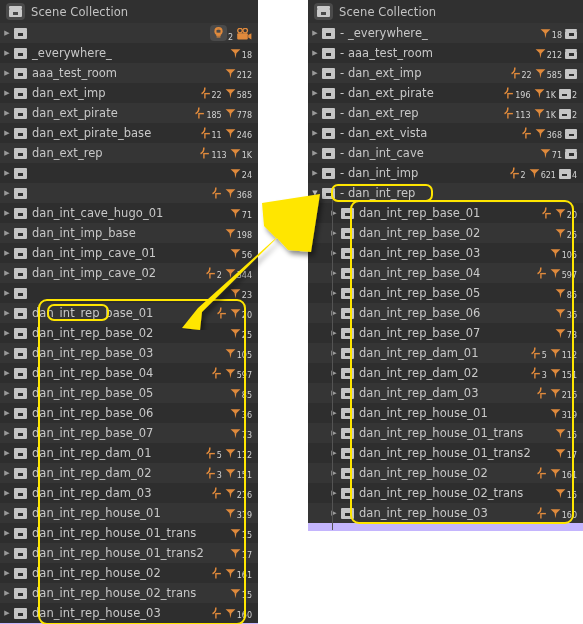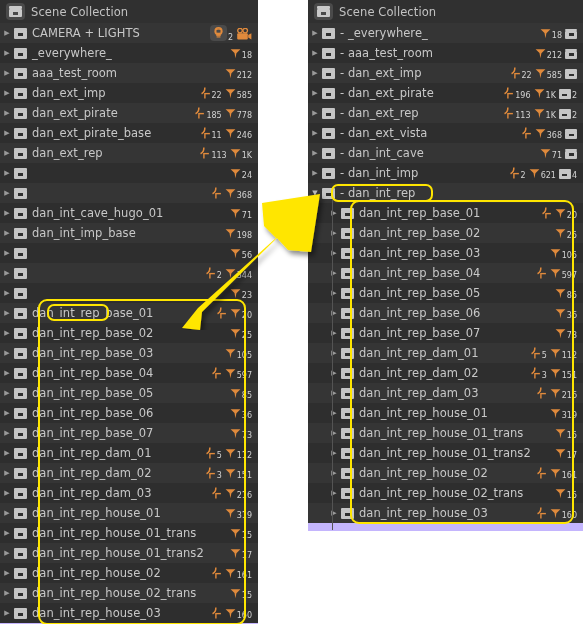--- a/index.html
+++ b/index.html
@@ -165,21 +165,20 @@
     <span class="hdr-title">Scene Collection</span>
   </div>
   <div id="left-rows">
       <div class="row odd">
         <span class="tri">▶</span>
         <span class="ico ico-coll">
           <span class="lid"></span>
           <span class="bx"></span>
           <span class="slot"></span>
         </span>
-        <span class="lbl">CAMERA + LIGHTS</span>
         <span class="spacer"></span>
         <span class="badges">
           <span class="badge">
             <span class="ico ico-light">
               <svg width="13" height="13" viewBox="0 0 13 13">
                 <circle cx="6.5" cy="5.2" r="4.1" fill="#e08a3c"></circle>
                 <rect x="4.2" y="8.6" width="4.6" height="1.3" fill="#e08a3c"></rect>
                 <rect x="4.6" y="10.3" width="3.8" height="1.2" fill="#e08a3c"></rect>
                 <path d="M4.5 4.0 h4 v2.6 h-4 z" fill="#4a4a4a"></path>
                 <path d="M5.4 2.6 h2.2 v4.2 h-2.2 z" fill="#4a4a4a" opacity="0.35"></path>
@@ -456,40 +455,42 @@
           </span>
         </span>
       </div>
       <div class="row even">
         <span class="tri">▶</span>
         <span class="ico ico-coll">
           <span class="lid"></span>
           <span class="bx"></span>
           <span class="slot"></span>
         </span>
+        <span class="lbl">dan_int_imp_cave_01</span>
         <span class="spacer"></span>
         <span class="badges">
           <span class="badge">
             <span class="ico ico-mesh">
               <svg width="11" height="11" viewBox="0 0 11 11">
                 <path d="M0.6 1.2 L10.4 1.2 L6.4 5.2 L5.4 10.2 L4.5 5.0 Z" fill="#e08a3c"></path>
                 <path d="M0.6 1.2 L10.4 1.2 L10.4 2.6 L0.6 2.6 Z" fill="#2e2e2e" opacity="0.0"></path>
               </svg>
             </span>
             <span class="cnt">56</span>
           </span>
         </span>
       </div>
       <div class="row odd">
         <span class="tri">▶</span>
         <span class="ico ico-coll">
           <span class="lid"></span>
           <span class="bx"></span>
           <span class="slot"></span>
         </span>
+        <span class="lbl">dan_int_imp_cave_02</span>
         <span class="spacer"></span>
         <span class="badges">
           <span class="badge">
             <span class="ico ico-axes">
               <svg width="12" height="12" viewBox="0 0 12 12">
                 <path d="M5.1 0.6 C5.1 3.2 4.6 5.0 2.2 6.0 L2.9 7.4 C6.0 6.0 6.6 3.6 6.6 0.6 Z" fill="#e08a3c"></path>
                 <path d="M5.9 5.9 L10.9 5.9 L10.9 7.3 L5.9 7.3 Z" fill="#e08a3c"></path>
                 <path d="M5.2 6.0 L6.6 6.0 L6.6 11.4 L5.2 11.4 Z" fill="#e08a3c"></path>
               </svg>
             </span>

